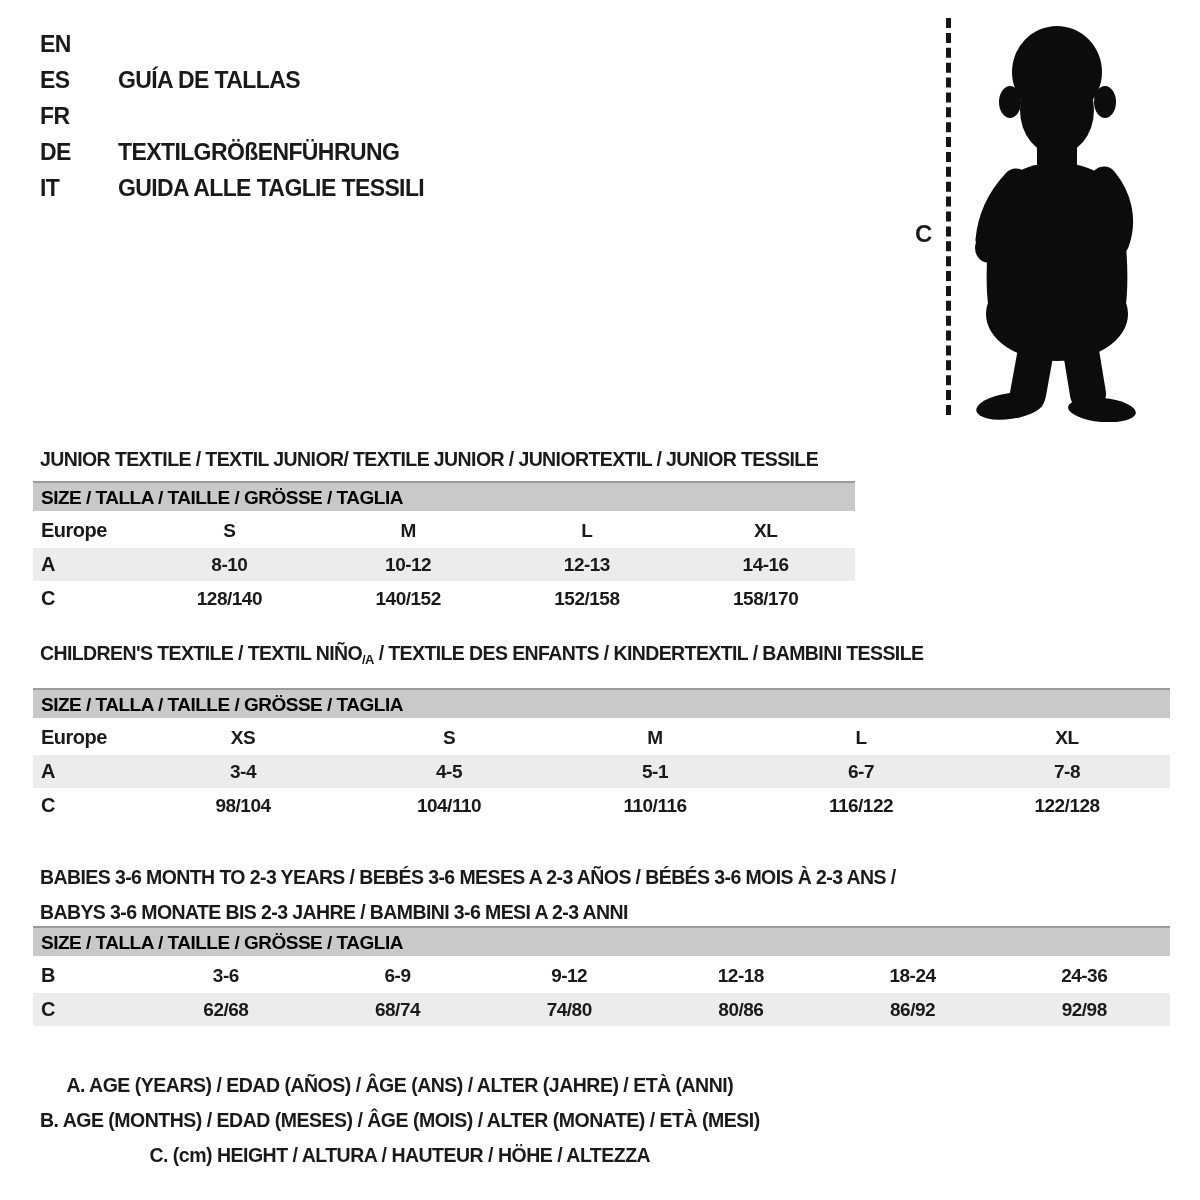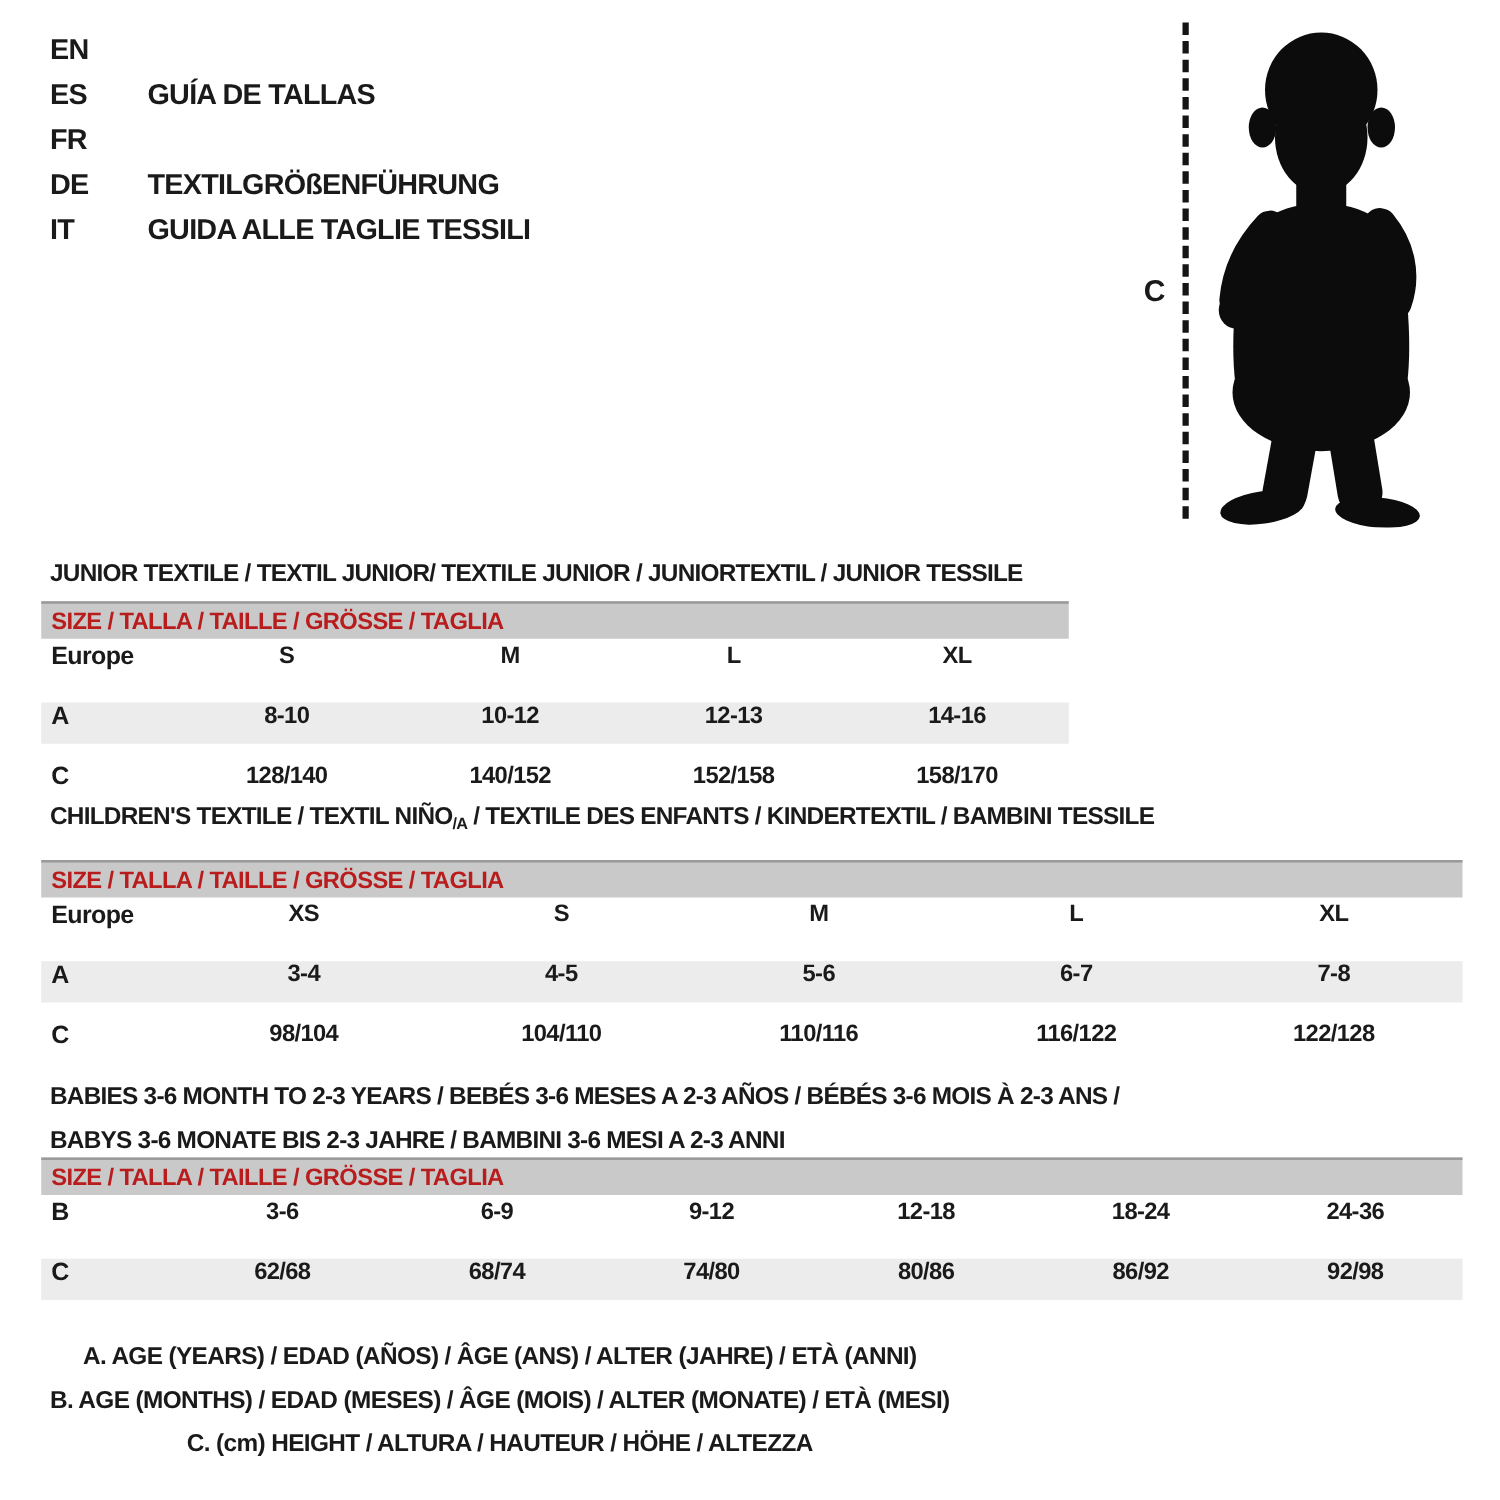--- a/index.html
+++ b/index.html
@@ -3,21 +3,21 @@
 <meta charset="utf-8">
 <style>
   html,body { margin:0; padding:0; background:#ffffff; }
   .page {
     position:relative; width:1200px; height:1200px; background:#fff;
     font-family:"Liberation Sans", sans-serif; color:#1a1a1a; overflow:hidden;
   }
 
   
   .lang { position:absolute; left:40px; top:26px; }
-  .lang-row { display:flex; height:36px; 
+  .lang-row { display:flex; height:36px; align-items:center;
               font-weight:bold; font-size:23px; letter-spacing:-0.6px; }
   .lang-code { width:78px; }
 
   
   .measure-line { position:absolute; left:946px; top:18px; height:397px;
                   width:0; border-left:5px dashed #151515; }
   .measure-label { position:absolute; left:915px; top:220px;
                    font-size:24px; font-weight:bold; }
   .baby { position:absolute; left:958px; top:14px; }
 
@@ -28,22 +28,22 @@
   .two-line { line-height:35px; white-space:normal;margin-top:20px; }
 
   
   .stable { position:absolute; }
   .w-junior { width:822px; }
   .w-full   { width:1137px; }
   .stable-header { height:30px; line-height:29px; background:var(--hdr-bg,#c9c9c9);
                    border-top:2px solid var(--hdr-border,#9a9a9a);
                    padding-left:8px; box-sizing:border-box;
                    font-weight:bold; font-size:19px; letter-spacing:-0.5px;
-                   color:#b91c1c; margin-bottom:3px; }
-  .trow { display:flex; height:33px; margin-bottom:15px;
+                   color:#000000; margin-bottom:3px; }
+  .trow { display:flex; height:33px; align-items:center; margin-bottom:1px;
           font-weight:bold; font-size:20px; letter-spacing:-0.5px; }
   .trow.shaded { background:var(--row-bg,#ececec); }
   .tlabel { width:107px; padding-left:8px; box-sizing:border-box; }
   .tcell { flex:1; text-align:center; font-size:19px; }
 
   
   .legend { position:absolute; left:40px; top:1068px; }
   .legend-line { height:35px; line-height:35px; font-weight:bold;
                  font-size:19.5px; letter-spacing:-0.5px;text-align:center; }
 </style>
@@ -135,21 +135,21 @@
         <div class="tcell">XS</div>
         <div class="tcell">S</div>
         <div class="tcell">M</div>
         <div class="tcell">L</div>
         <div class="tcell">XL</div>
       </div>
       <div class="trow shaded">
         <div class="tlabel">A</div>
         <div class="tcell">3-4</div>
         <div class="tcell">4-5</div>
-        <div class="tcell">5-6</div>
+        <div class="tcell">5-1</div>
         <div class="tcell">6-7</div>
         <div class="tcell">7-8</div>
       </div>
       <div class="trow">
         <div class="tlabel">C</div>
         <div class="tcell">98/104</div>
         <div class="tcell">104/110</div>
         <div class="tcell">110/116</div>
         <div class="tcell">116/122</div>
         <div class="tcell">122/128</div>

